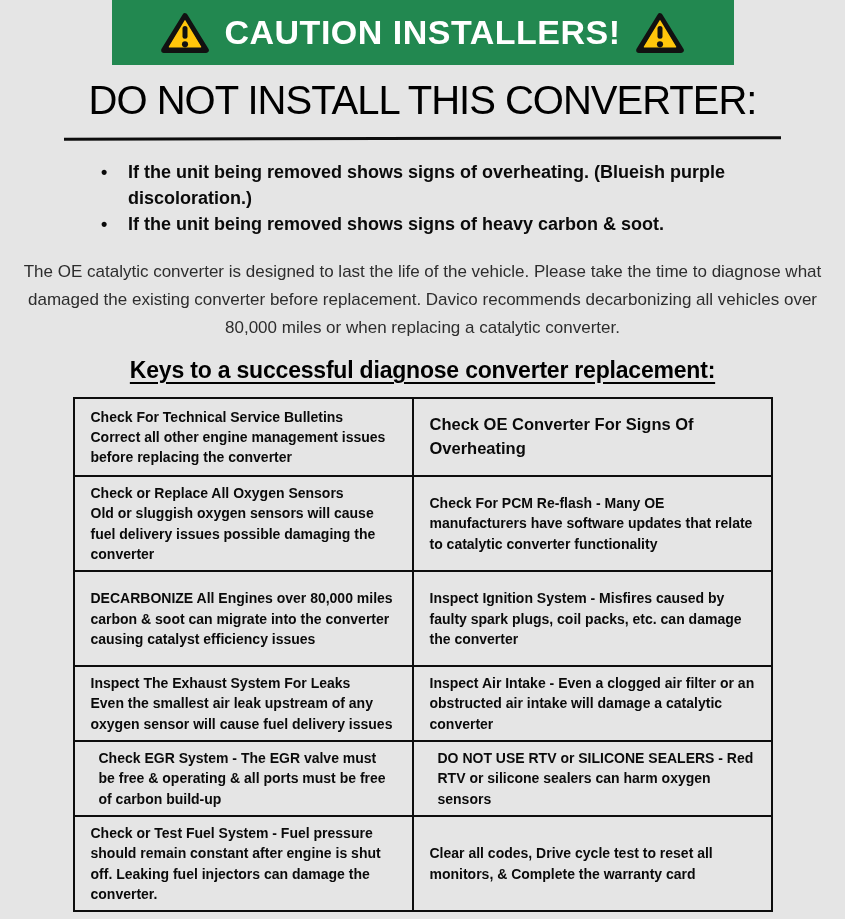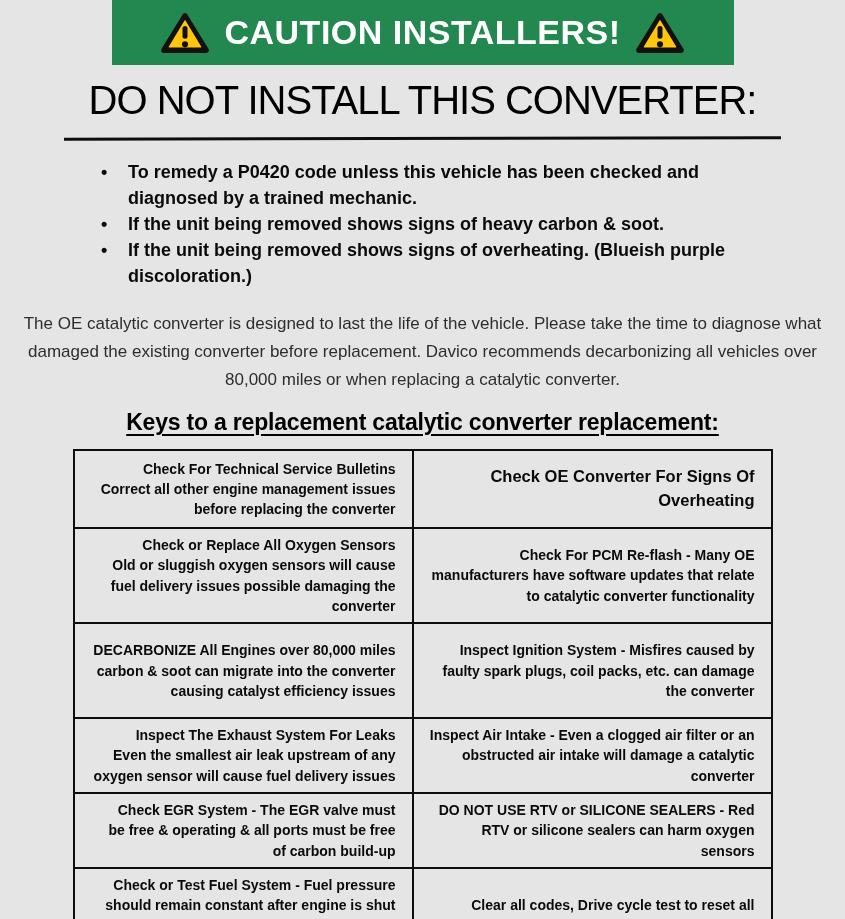--- a/index.html
+++ b/index.html
@@ -98,21 +98,21 @@
 
   
   .keys-table {
     width: 698px;
     margin: 13px auto 0;
     border-collapse: collapse;
     table-layout: fixed;
   }
   .keys-table td {
     border: 2px solid #0d0d0d;
-    text-align: right;
+    text-align: left;
     vertical-align: middle;
     font-size: 14px;
     font-weight: 700;
     line-height: 1.45;
     padding: 6px 16px;
     white-space: pre-line;
     color: #0a0a0a;
   }
   .keys-table col.c-left  { width: 339px; }
   .keys-table col.c-right { width: 359px; }
@@ -143,28 +143,27 @@
       <rect x="28.8" y="20" width="6.4" height="16.5" rx="3.2" fill="#111111"></rect>
       <circle cx="32" cy="43.5" r="3.9" fill="#111111"></circle>
     </svg>
   </div>
 
   <h1 class="headline">DO NOT INSTALL THIS CONVERTER:</h1>
 
   <div class="divider"></div>
 
   <ul class="warnings">
-    <li>To remedy a P0420 code unless this vehicle has been checked and diagnosed by a trained mechanic.</li>
+    <li>If the unit being removed shows signs of overheating. (Blueish purple discoloration.)</li>
     <li>If the unit being removed shows signs of heavy carbon &amp; soot.</li>
-    <li>If the unit being removed shows signs of overheating. (Blueish purple discoloration.)</li>
   </ul>
 
   <p class="intro">The OE catalytic converter is designed to last the life of the vehicle. Please take the time to diagnose what damaged the existing converter before replacement. Davico recommends decarbonizing all vehicles over 80,000 miles or when replacing a catalytic converter.</p>
 
-  <h2 class="keys-heading">Keys to a replacement catalytic converter replacement:</h2>
+  <h2 class="keys-heading">Keys to a successful diagnose converter replacement:</h2>
 
   <table class="keys-table">
     <colgroup>
         <col class="c-left">
         <col class="c-right">
       </colgroup>
     <tbody>
       <tr class="r0">
         <td class="cell-left">Check For Technical Service Bulletins
 Correct all other engine management issues before replacing the converter</td>

